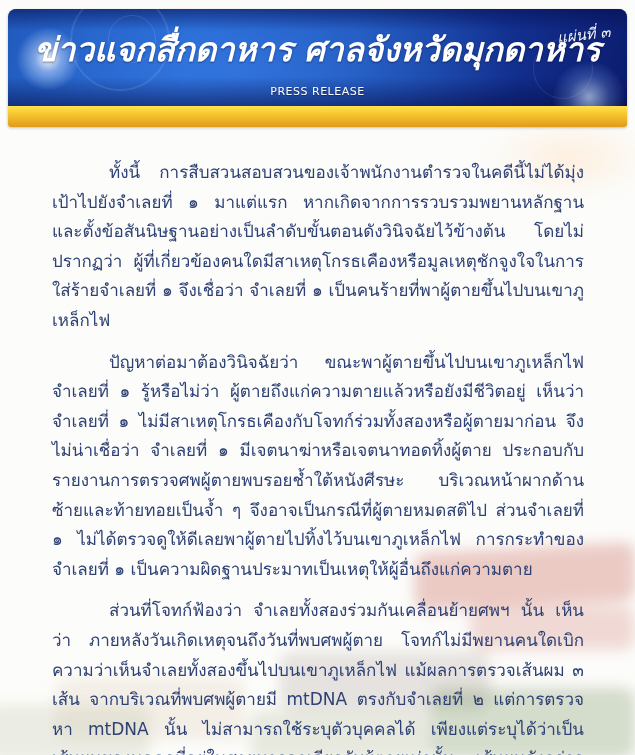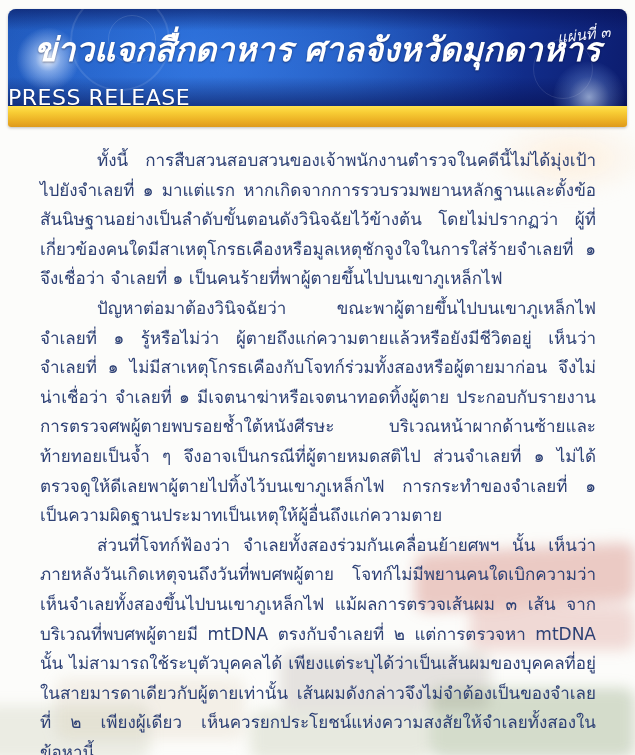--- a/index.html
+++ b/index.html
@@ -42,23 +42,22 @@
     position:absolute;left:0;right:0;top:21px;margin:0;
     text-align:center;color:#ffffff;
     font-family:"DejaVu Serif","Liberation Serif",serif;
     font-style:italic;font-weight:bold;font-size:33px;line-height:40px;
     text-shadow:0 1px 2px rgba(0,0,30,0.45);
     white-space:nowrap;
   }
   .banner-subtitle{
     position:absolute;left:0;right:0;top:76px;
     display:flex;justify-content:center;gap:38px;
-    color:#ffffff;font-size:22px;letter-spacing:0.5px;
+    color:#ffffff;font-size:11px;letter-spacing:0.5px;
     text-shadow:0 1px 1px rgba(0,0,30,0.4);
-    flex-direction:column;
   }
   .sheet-label{
     position:absolute;right:16px;top:14px;
     color:#f2f4ff;font-size:15px;font-style:italic;
     transform:rotate(-7deg);
     font-family:"DejaVu Serif","Liberation Serif",serif;
     text-shadow:0 1px 1px rgba(0,0,30,0.4);
   }
   .gold-bar{
     position:absolute;left:0;bottom:0;width:100%;height:21px;
@@ -77,21 +76,21 @@
   .wm-green-mid{left:250px;top:710px;width:180px;height:50px;background:rgba(140,150,100,0.18);}
   .wm-tan-left{left:55px;top:678px;width:190px;height:62px;background:rgba(196,176,136,0.16);}
   .wm-green-left{left:-20px;top:705px;width:170px;height:55px;background:rgba(150,155,112,0.16);}
 
   
   .doc-body{
     position:absolute;left:40px;right:39px;top:146px;z-index:1;
     color:#2e4175;font-size:17px;line-height:29.6px;
     text-align:justify;
   }
-  .doc-body p{margin:0;text-indent:57px;}
+  .doc-body p{margin:12px;text-indent:57px;}
 </style>
 </head>
 <body>
 
 <div class="watermark">
   <div class="wm wm-glow-topright"></div>
   <div class="wm wm-roof1"></div>
   <div class="wm wm-roof2"></div>
   <div class="wm wm-wall"></div>
   <div class="wm wm-green-right"></div>

